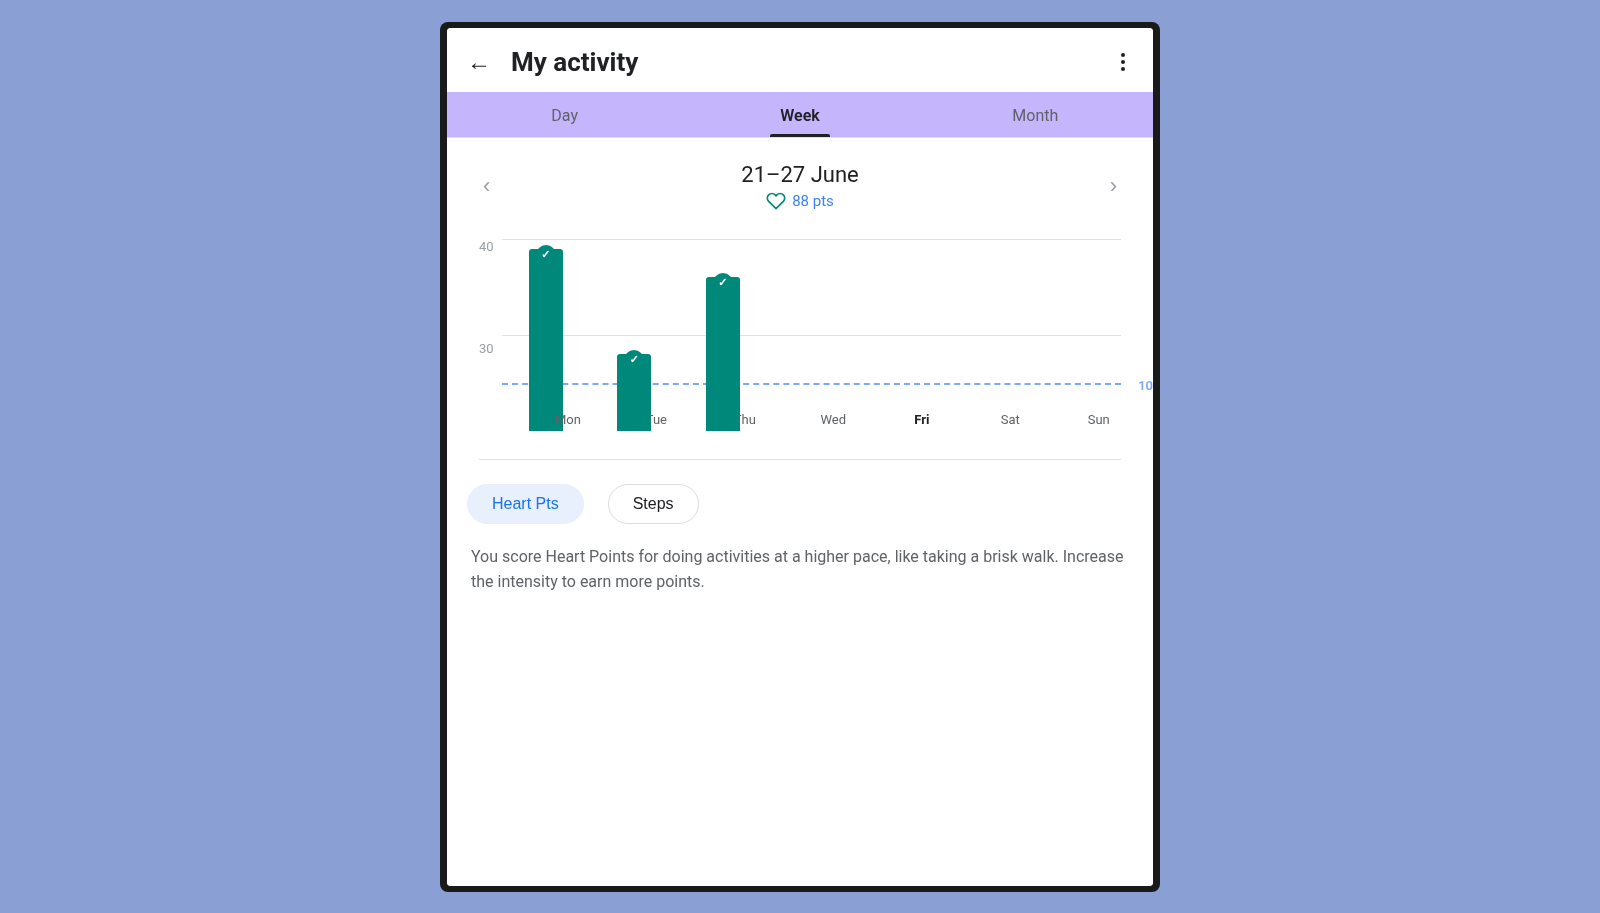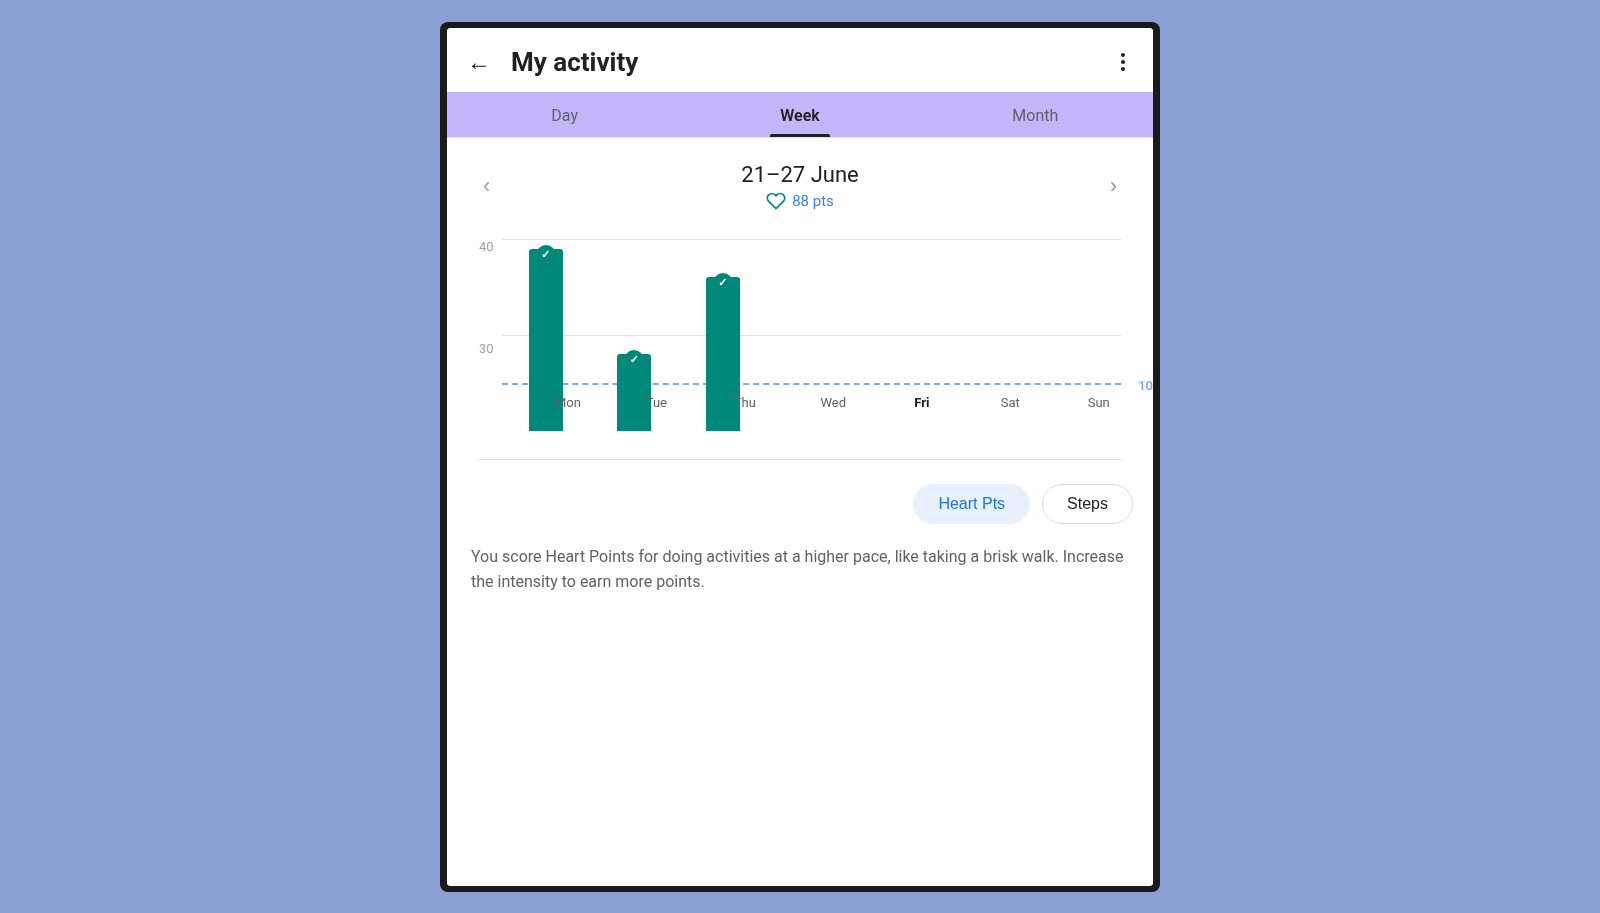--- a/index.html
+++ b/index.html
@@ -287,21 +287,21 @@
 
     .bar-check::after {
       content: '✓';
       color: #fff;
       font-size: 11px;
       font-weight: 700;
     }
 
     .bar-label {
       position: absolute;
-      bottom: 21px;
+      bottom: 4px;
       font-size: 13px;
       color: #5f6368;
       text-align: center;
       white-space: nowrap;
       padding-left: 44px;
     }
 
     .bar-label.active {
       font-weight: 700;
       color: #202124;
@@ -311,22 +311,22 @@
     .x-axis-line {
       height: 1px;
       background: #e0e0e0;
       margin: 0;
     }
 
     
     .filter-buttons {
       display: flex;
       align-items: center;
-      justify-content: flex-end;
-      gap: 12px;
+      justify-content: flex-start;
+      gap: 24px;
       margin: 24px 0 20px;
     }
 
     .filter-btn {
       padding: 10px 24px;
       border-radius: 24px;
       font-size: 16px;
       cursor: pointer;
       border: 1.5px solid #dadce0;
       background: transparent;

